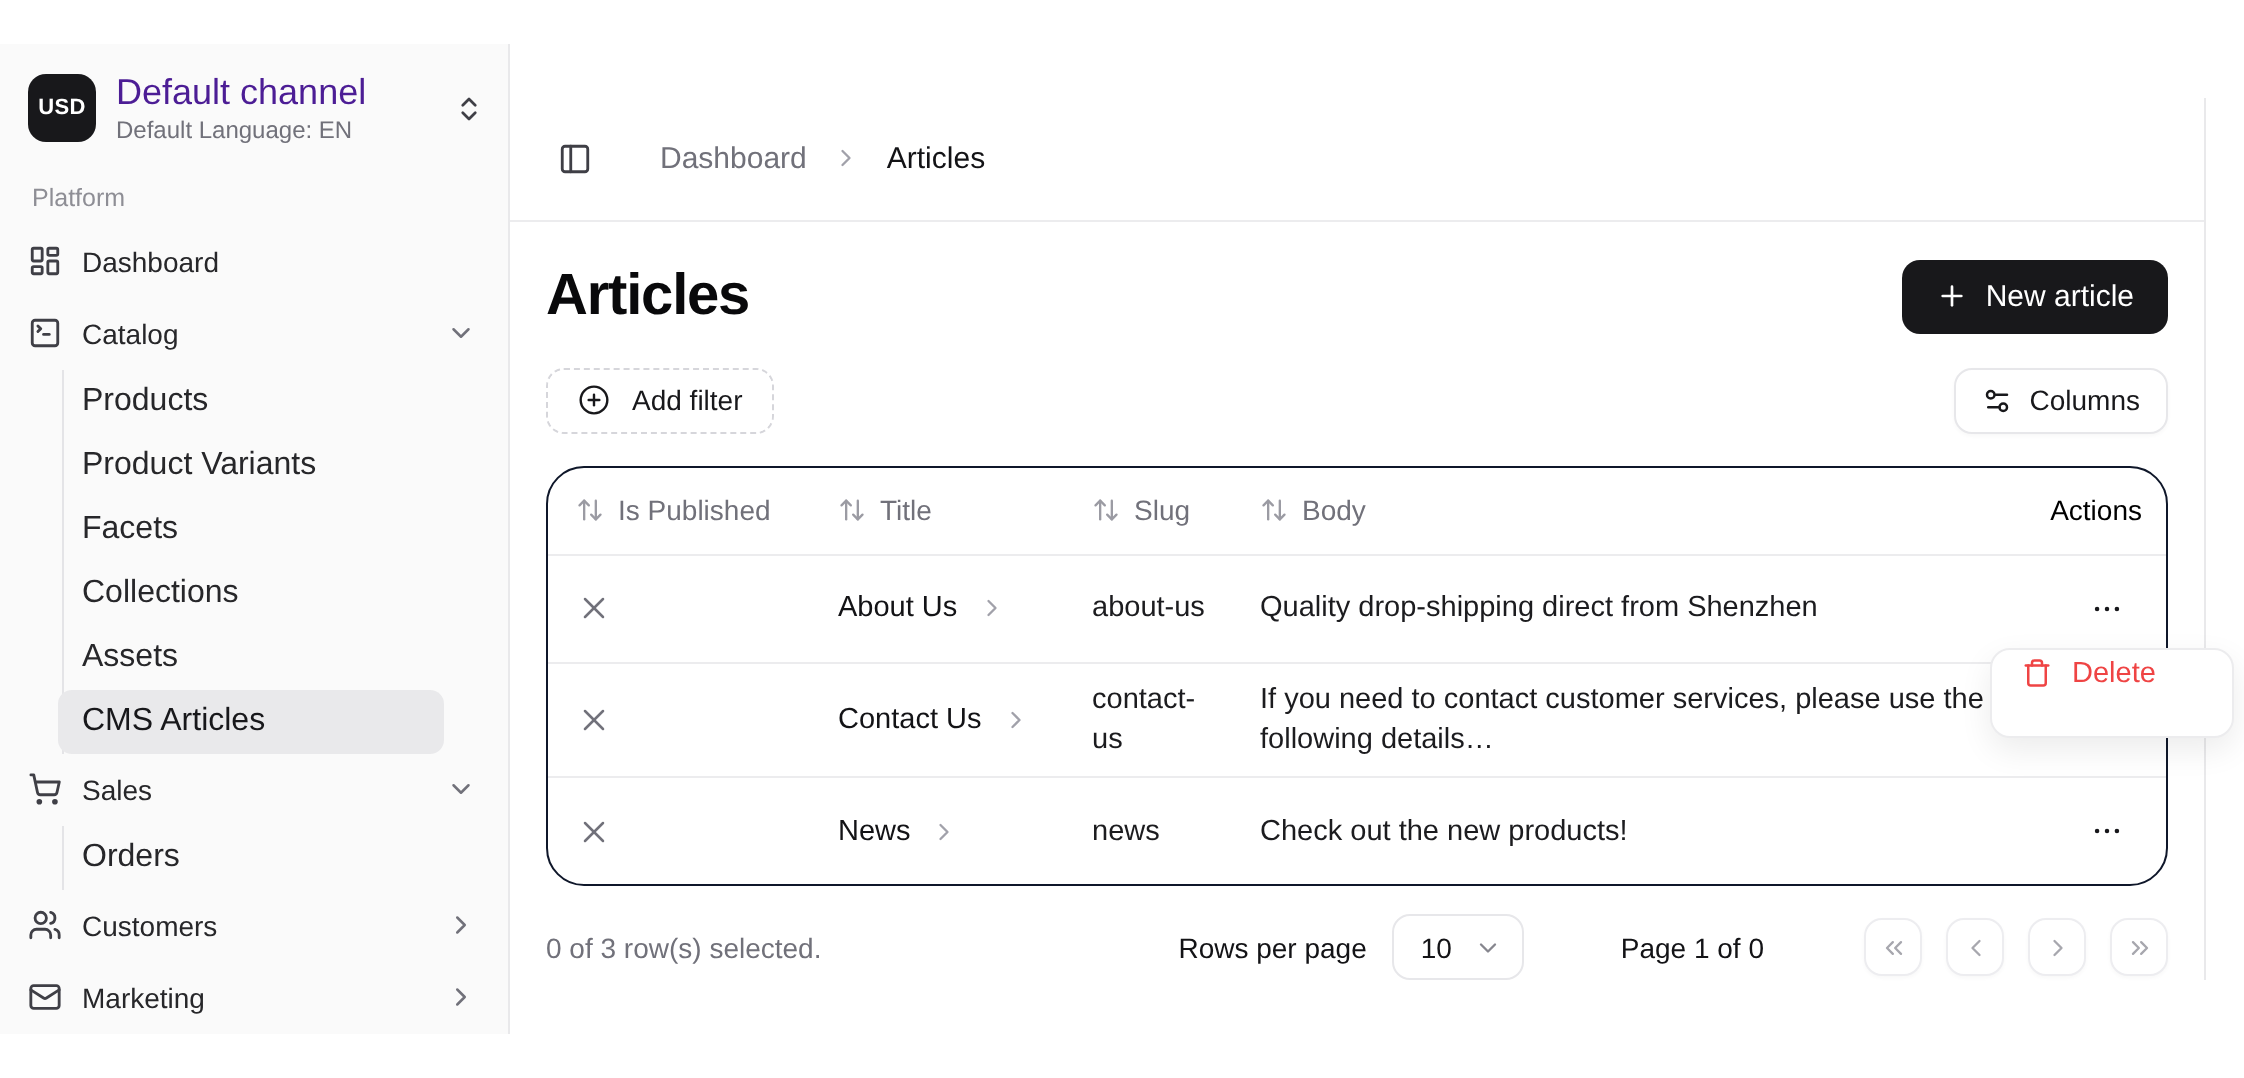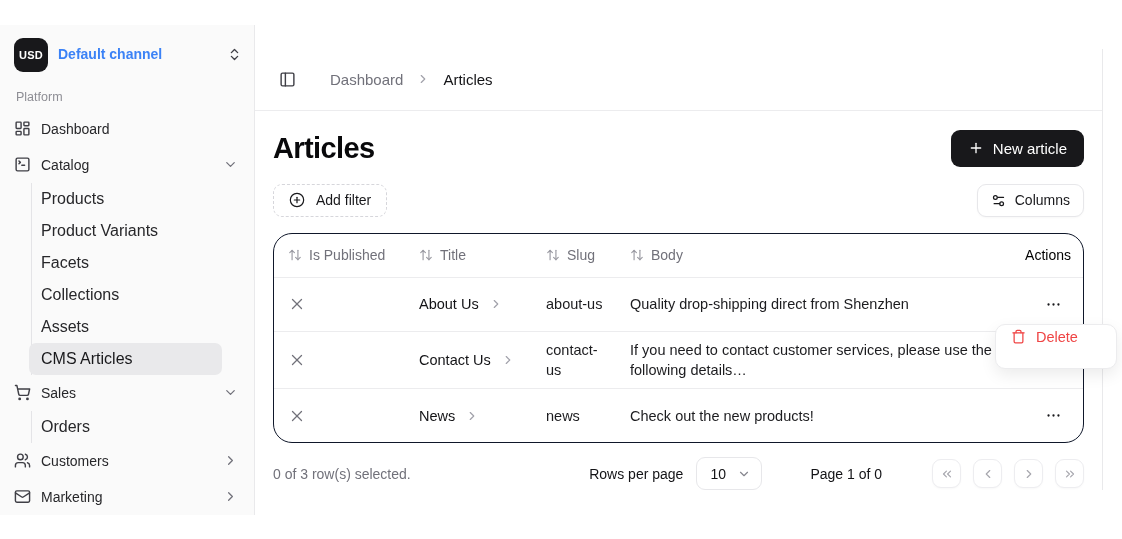--- a/index.html
+++ b/index.html
@@ -5,21 +5,21 @@
   * { margin:0; padding:0; box-sizing:border-box; }
   html,body { width:1122px; height:539px; overflow:hidden; }
   body { font-family:"Liberation Sans", sans-serif; background:#fff; color:#18181b; position:relative; }
   .app { display:flex; width:1122px; height:539px;align-items:center; }
 
   
   .sidebar { width:255px; min-width:255px; background:#fafafa; border-right:1px solid #e9e9eb; }
   .channel { display:flex; align-items:center; gap:10px; padding:13px 12px 10px 14px; }
   .usd-badge { width:34px; height:34px; border-radius:9px; background:#18181b; color:#fff; font-size:11px; font-weight:700; display:flex; align-items:center; justify-content:center; letter-spacing:.2px; }
   .channel-info { flex:1; line-height:1.3; }
-  .channel-name { font-size:14px; font-weight:700; color:#3b82f6; }
+  .channel-name { font-size:18px; font-weight:400; color:#4c1d95; }
   .channel-sub { font-size:12px; color:#71717a; }
   .ic { display:block; }
   .updown { color:#3f3f46; }
   .section-label { padding:0 16px; margin:8px 0 7px; font-size:12.5px; color:#8e8e95; }
   .nav { padding:0 14px; }
   .nav-item { height:36px; display:flex; align-items:center; gap:10px; font-size:14px; color:#27272a; border-radius:6px; cursor:pointer; }
   .nav-item .nav-ic { color:#3f3f46; }
   .nav-item .chev { margin-left:auto; color:#71717a; margin-right:2px; }
   .subnav { margin-left:17px; border-left:1px solid #e4e4e7; width:191px; }
   .subitem { height:32px; display:flex; align-items:center; padding-left:9px; font-size:16px; color:#27272a; border-radius:7px; cursor:pointer; }
@@ -75,20 +75,21 @@
 </head>
 <body>
 
 <div class="app">
 
   <aside class="sidebar">
     <div class="channel">
       <div class="usd-badge">USD</div>
       <div class="channel-info">
         <div class="channel-name">Default channel</div>
+        <div class="channel-sub">Default Language: EN</div>
       </div>
       <span class="updown">
         <svg class="ic" width="15" height="15" viewBox="0 0 24 24" fill="none" stroke="currentColor" stroke-width="2.2" stroke-linecap="round" stroke-linejoin="round">
             <path d="m7 9 5-5 5 5"></path>
             <path d="m7 15 5 5 5-5"></path>
           </svg>
       </span>
     </div>
 
     <div class="section-label">Platform</div>

